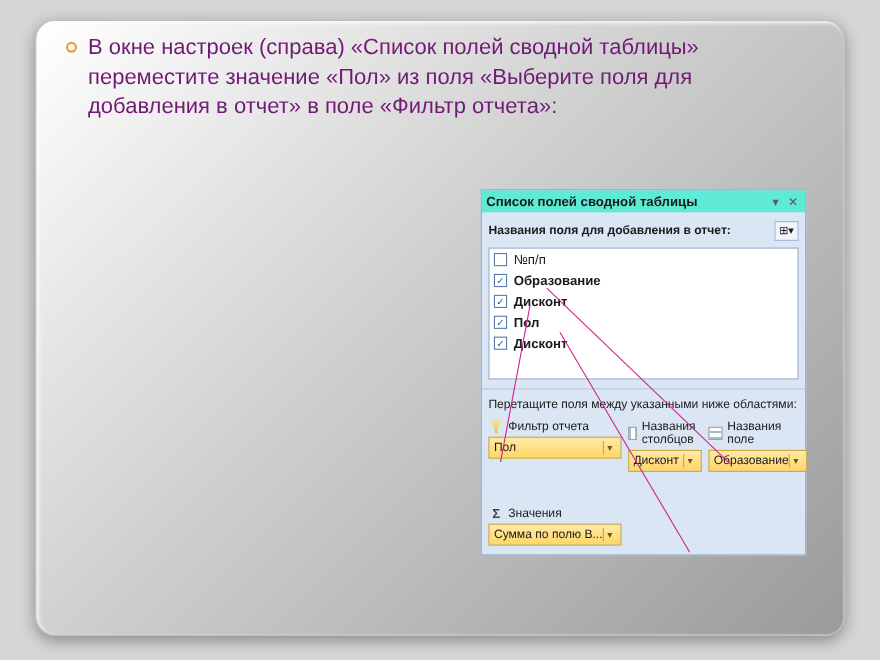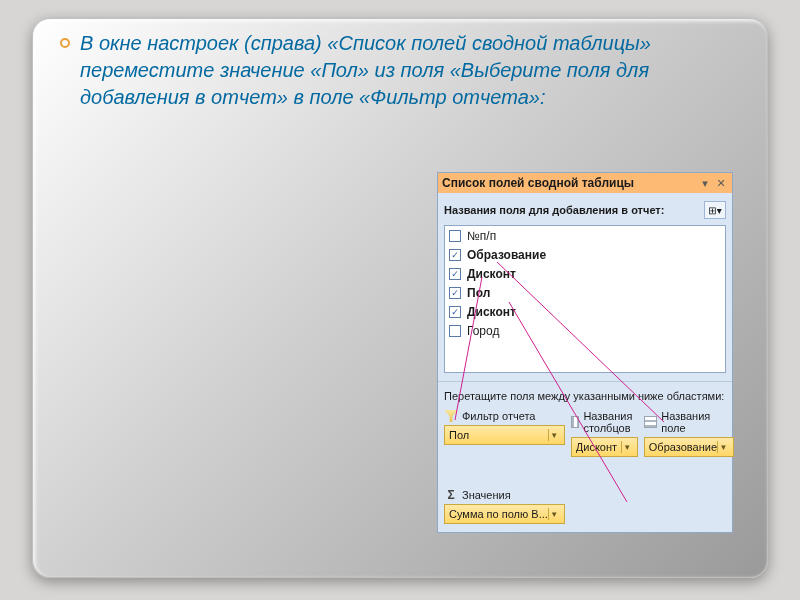--- a/index.html
+++ b/index.html
@@ -25,38 +25,37 @@
   width: 10px; height: 10px;
   border: 2px solid #e8a13a;
   border-radius: 50%;
   background: transparent;
 }
 .instruction {
   position: absolute;
   left: 80px; top: 30px;
   width: 620px;
   font-size: 20px;
-  color: #0369a1;
+  color: #701a75;
   line-height: 1.35;
-  font-style: italic;
 }
 .panel {
   position: absolute;
   left: 437px; top: 172px;
   width: 296px;
   background: #dbe6f4;
   border: 1px solid #8fa8c8;
   font-size: 11px;
   color: #1a1a1a;
 }
 .panel-header {
   display: flex;
   align-items: center;
   padding: 3px 4px;
-  background: #fdba74;
+  background: #5eead4;
 }
 .panel-title { flex: 1; font-weight: bold; font-size: 12px; }
 .pin-icon, .close-x {
   width: 14px; height: 14px;
   display: inline-flex; align-items: center; justify-content: center;
   margin-left: 2px; color: #5a5a5a; font-size: 11px;
 }
 .close-x { cursor: default; }
 .sub-label-row {
   display: flex; align-items: center;
@@ -67,21 +66,21 @@
   width: 22px; height: 18px;
   background: #f0f4fb;
   border: 1px solid #9db6d6;
   display: flex; align-items: center; justify-content: center;
   font-size: 10px;
 }
 .field-list {
   margin: 2px 6px 8px 6px;
   background: #ffffff;
   border: 1px solid #8fa8c8;
-  height: 148px;
+  height: 120px;
   overflow: hidden;
 }
 .field-item {
   display: flex; align-items: center;
   padding: 3px 4px 2px 4px;
 }
 .cb {
   width: 12px; height: 12px;
   border: 1px solid #5a7aa8;
   margin-right: 6px;
@@ -165,24 +164,20 @@
       <span class="field-name field-bold">Дисконт</span>
     </div>
     <div class="field-item">
       <span class="cb">✓</span>
       <span class="field-name field-bold">Пол</span>
     </div>
     <div class="field-item">
       <span class="cb">✓</span>
       <span class="field-name field-bold">Дисконт</span>
     </div>
-    <div class="field-item">
-      <span class="cb"></span>
-      <span class="field-name">Город</span>
-    </div>
   </div>
   <div class="drag-label">Перетащите поля между указанными ниже областями:</div>
   <div class="areas">
     <div class="area">
       <div class="area-head">
           <span class="area-icon ico-filter"></span>
           <span>Фильтр отчета</span>
         </div>
       <div class="drop">
           <span class="txt">Пол</span>

